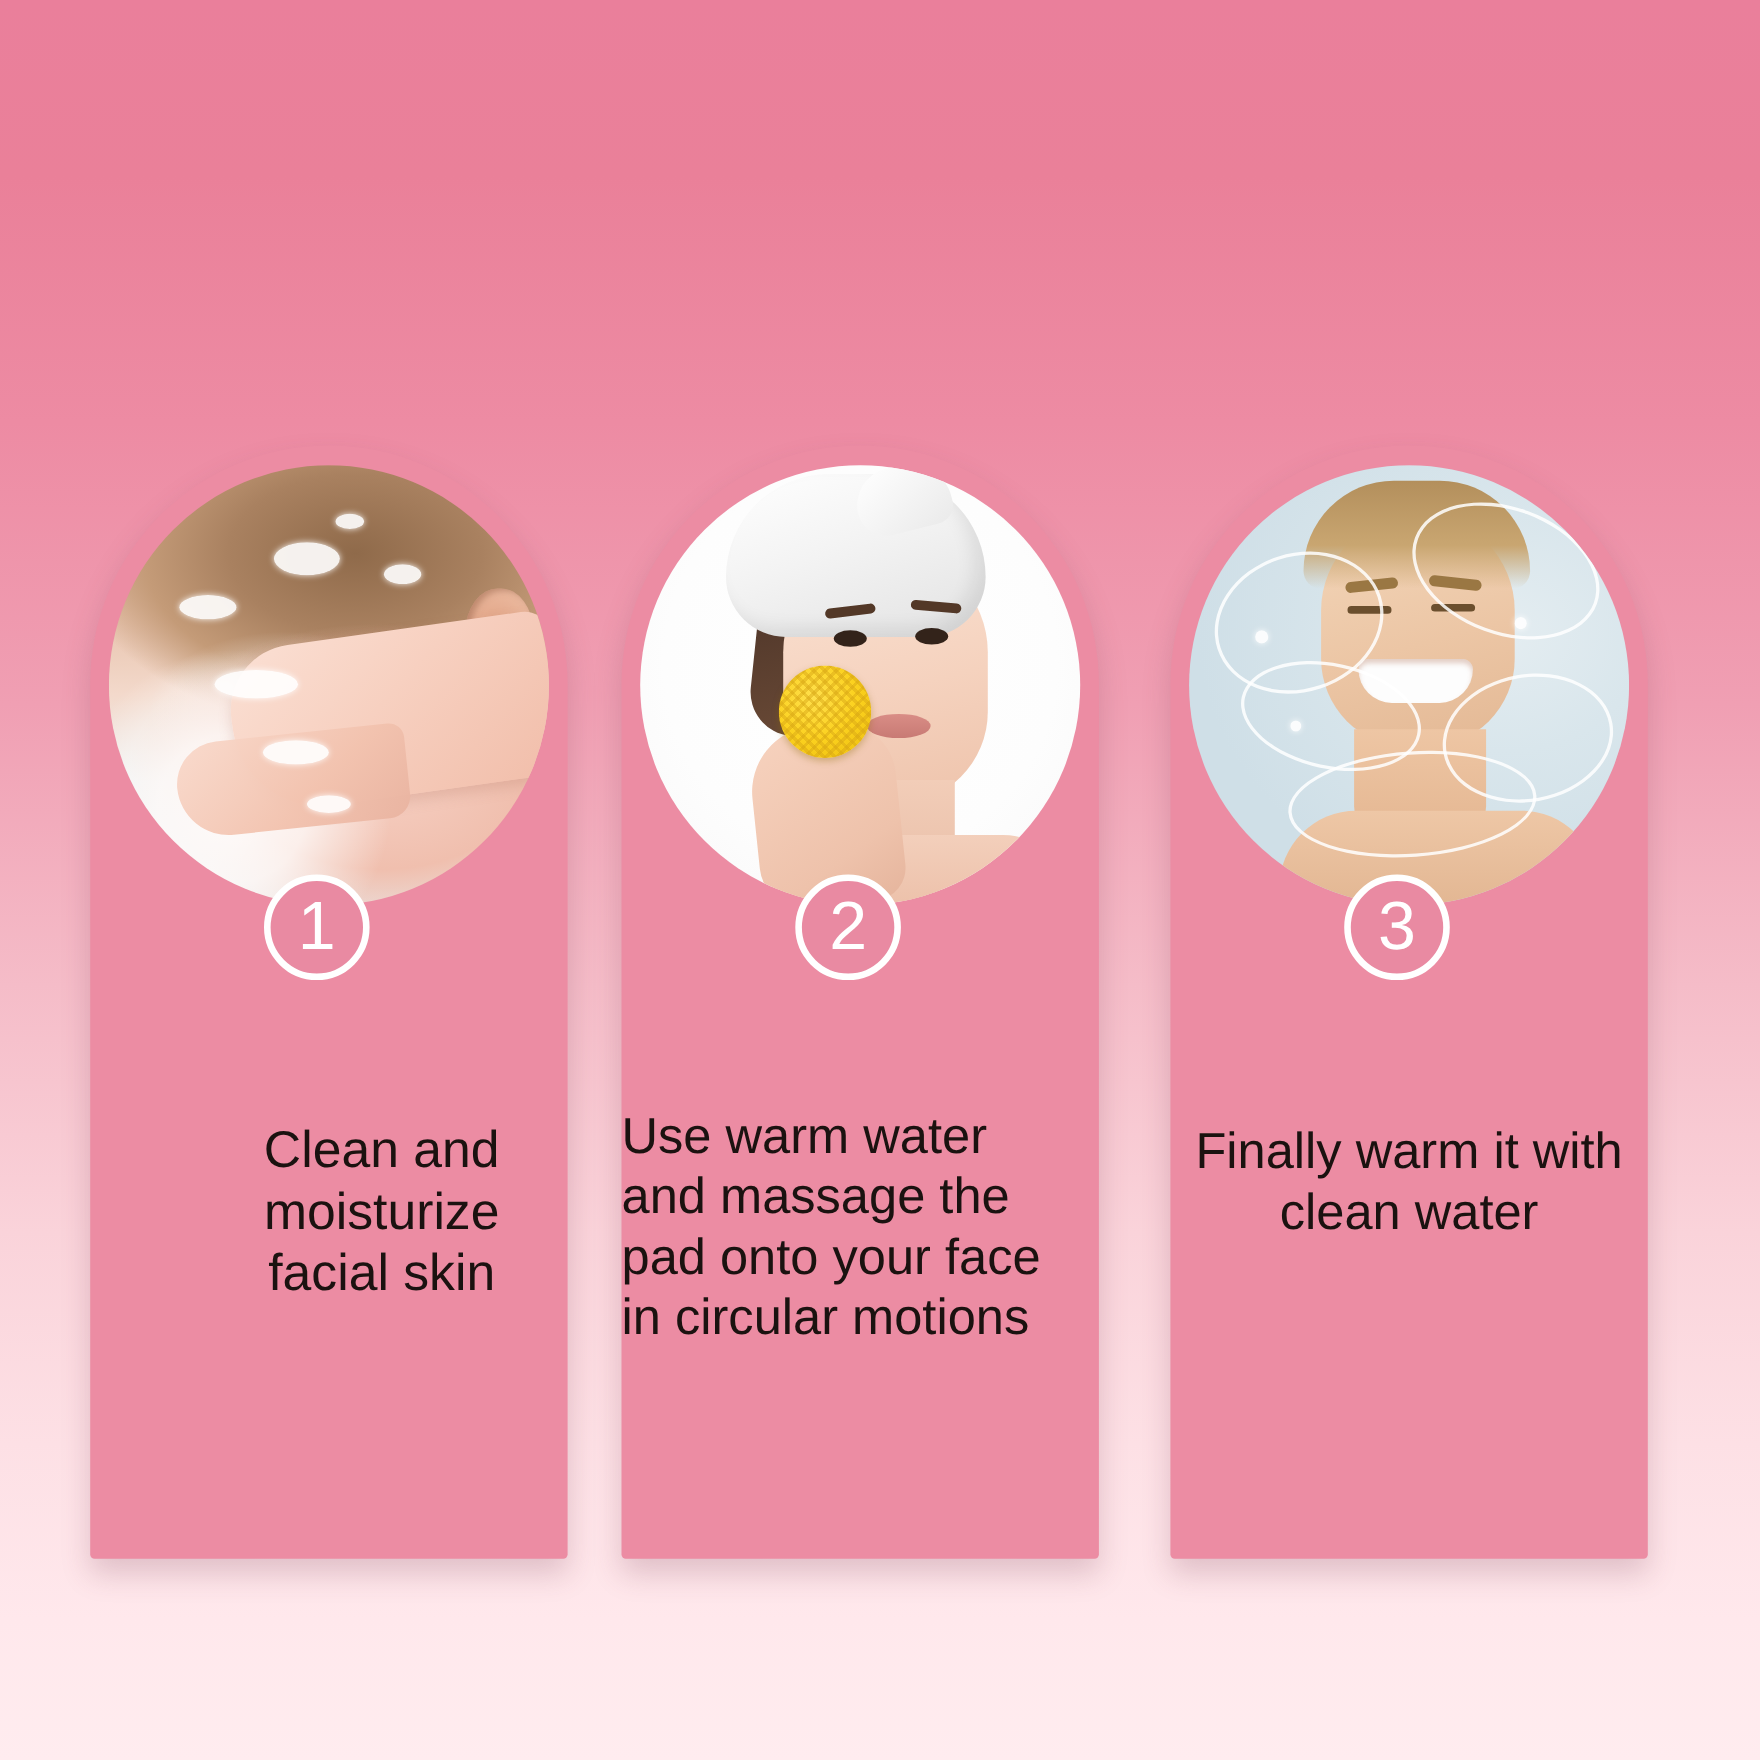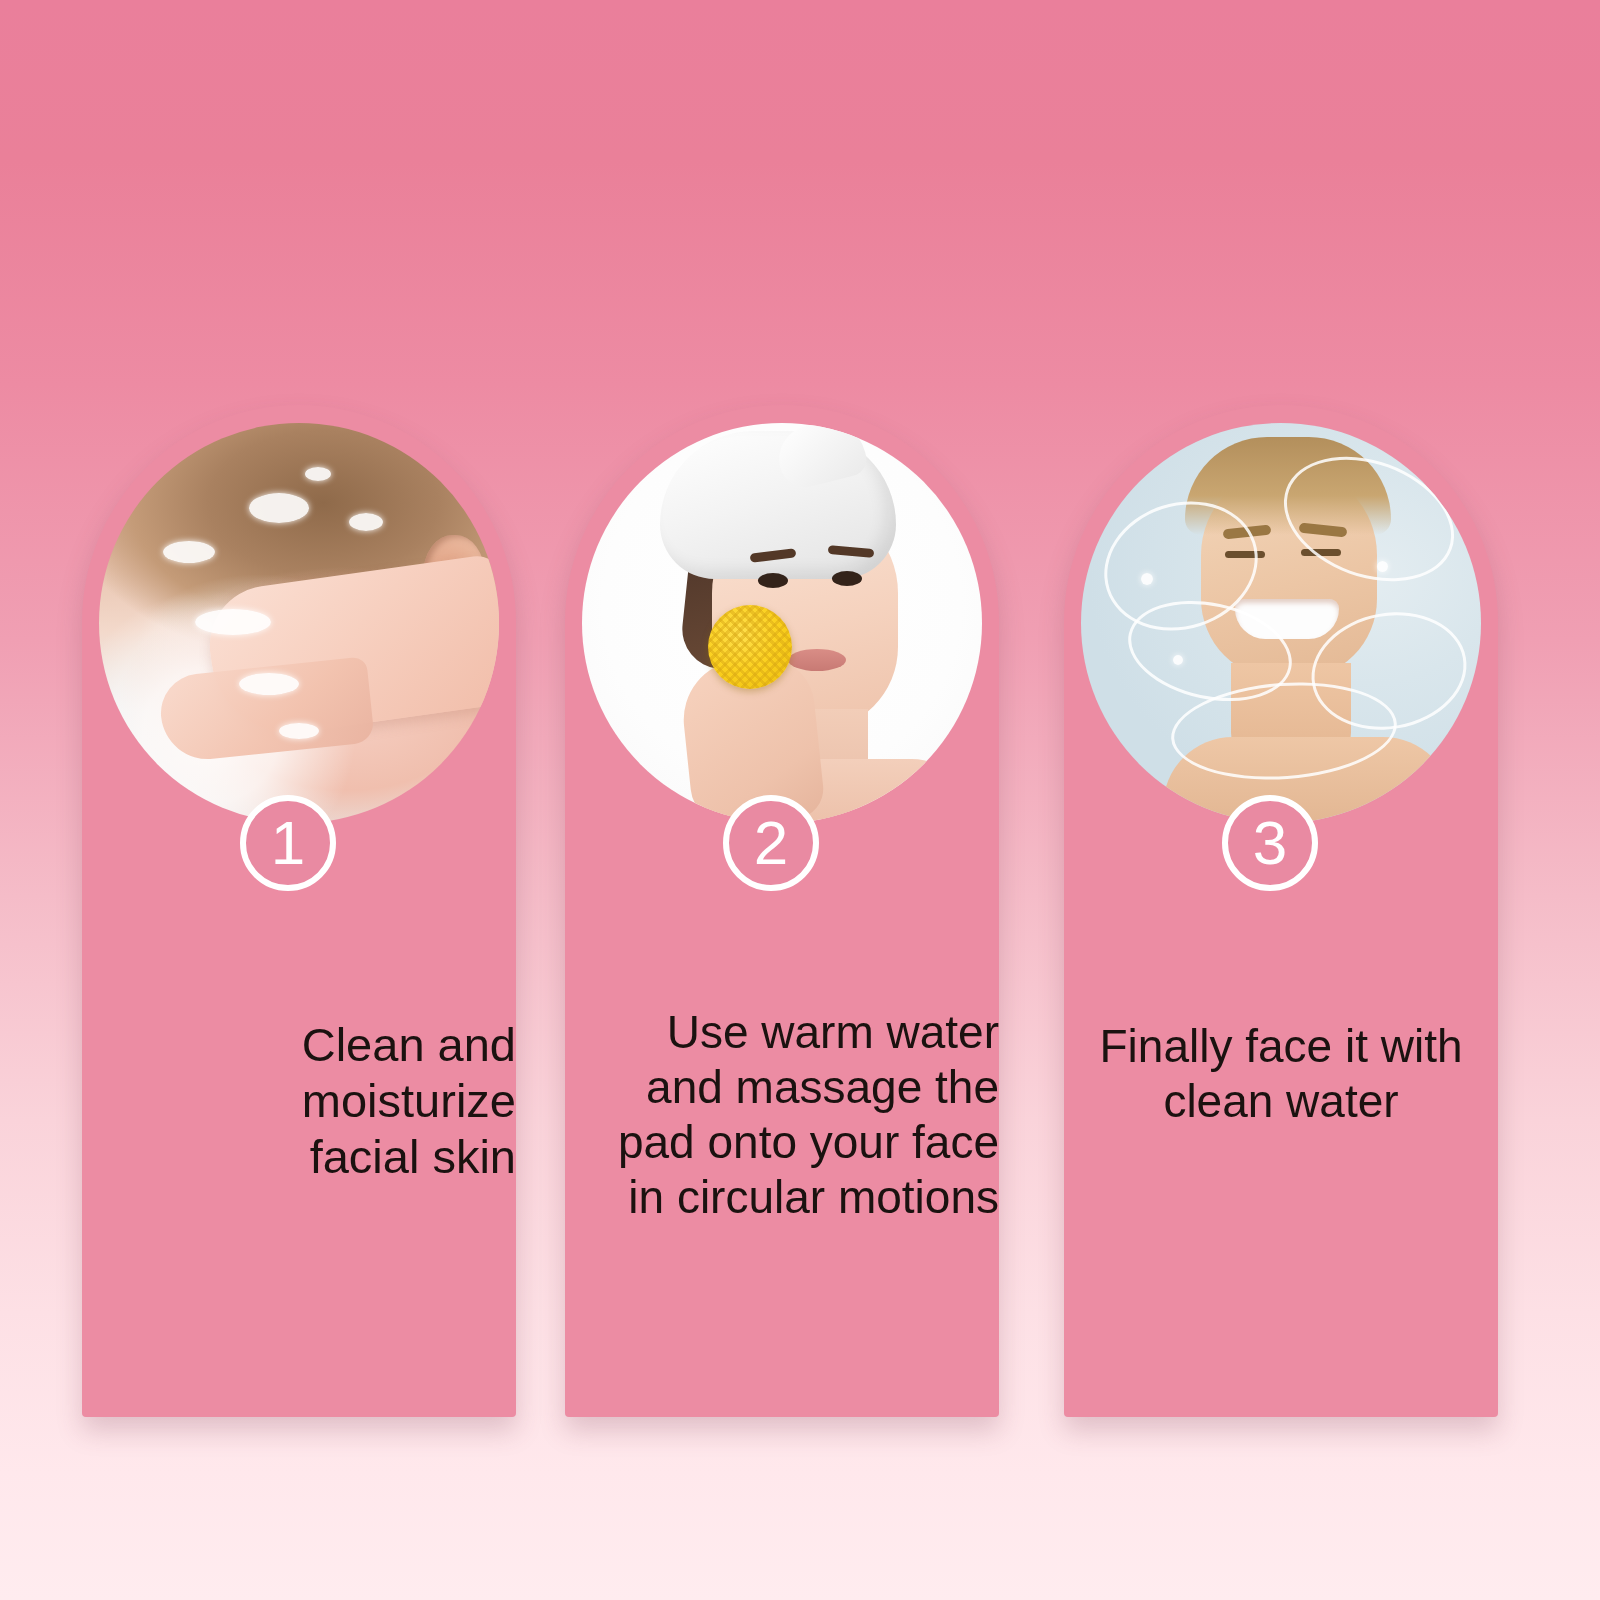--- a/index.html
+++ b/index.html
@@ -365,25 +365,25 @@
     color: #1b1210;
     font-size: 47px;
     line-height: 56px;
     font-family: "Liberation Sans", sans-serif;
     white-space: pre-line;
   }
   .caption-1 {
     top: 612px;
     padding-left: 96px;
     width: 338px;
-    text-align: right;
+    text-align: center;
   }
   .caption-2 {
     top: 600px;
-    text-align: right;
+    text-align: left;
     font-size: 46px;
     line-height: 55px;
   }
   .caption-3 {
     top: 614px;
     text-align: center;
     font-size: 46px;
     line-height: 55px;
   }
 </style>
@@ -451,18 +451,18 @@
         <div class="wave" style="left:22px;top:80px;width:150px;height:120px;transform:rotate(-18deg);"></div>
         <div class="wave" style="left:46px;top:180px;width:160px;height:90px;transform:rotate(12deg);"></div>
         <div class="wave" style="left:200px;top:38px;width:170px;height:110px;transform:rotate(20deg);"></div>
         <div class="wave" style="left:230px;top:190px;width:150px;height:110px;transform:rotate(-10deg);"></div>
         <div class="wave" style="left:90px;top:260px;width:220px;height:90px;transform:rotate(-4deg);"></div>
         <div class="splash" style="left:60px;top:150px;width:12px;height:12px;"></div>
         <div class="splash" style="left:92px;top:232px;width:10px;height:10px;"></div>
         <div class="splash" style="left:296px;top:138px;width:11px;height:11px;"></div>
       </div>
       <div class="badge">3</div>
-      <div class="caption caption-3">Finally face it with
+      <div class="caption caption-3">Finally warm it with
 clean water</div>
     </div>
 
   </div>
 </div>
 
 </body></html>

